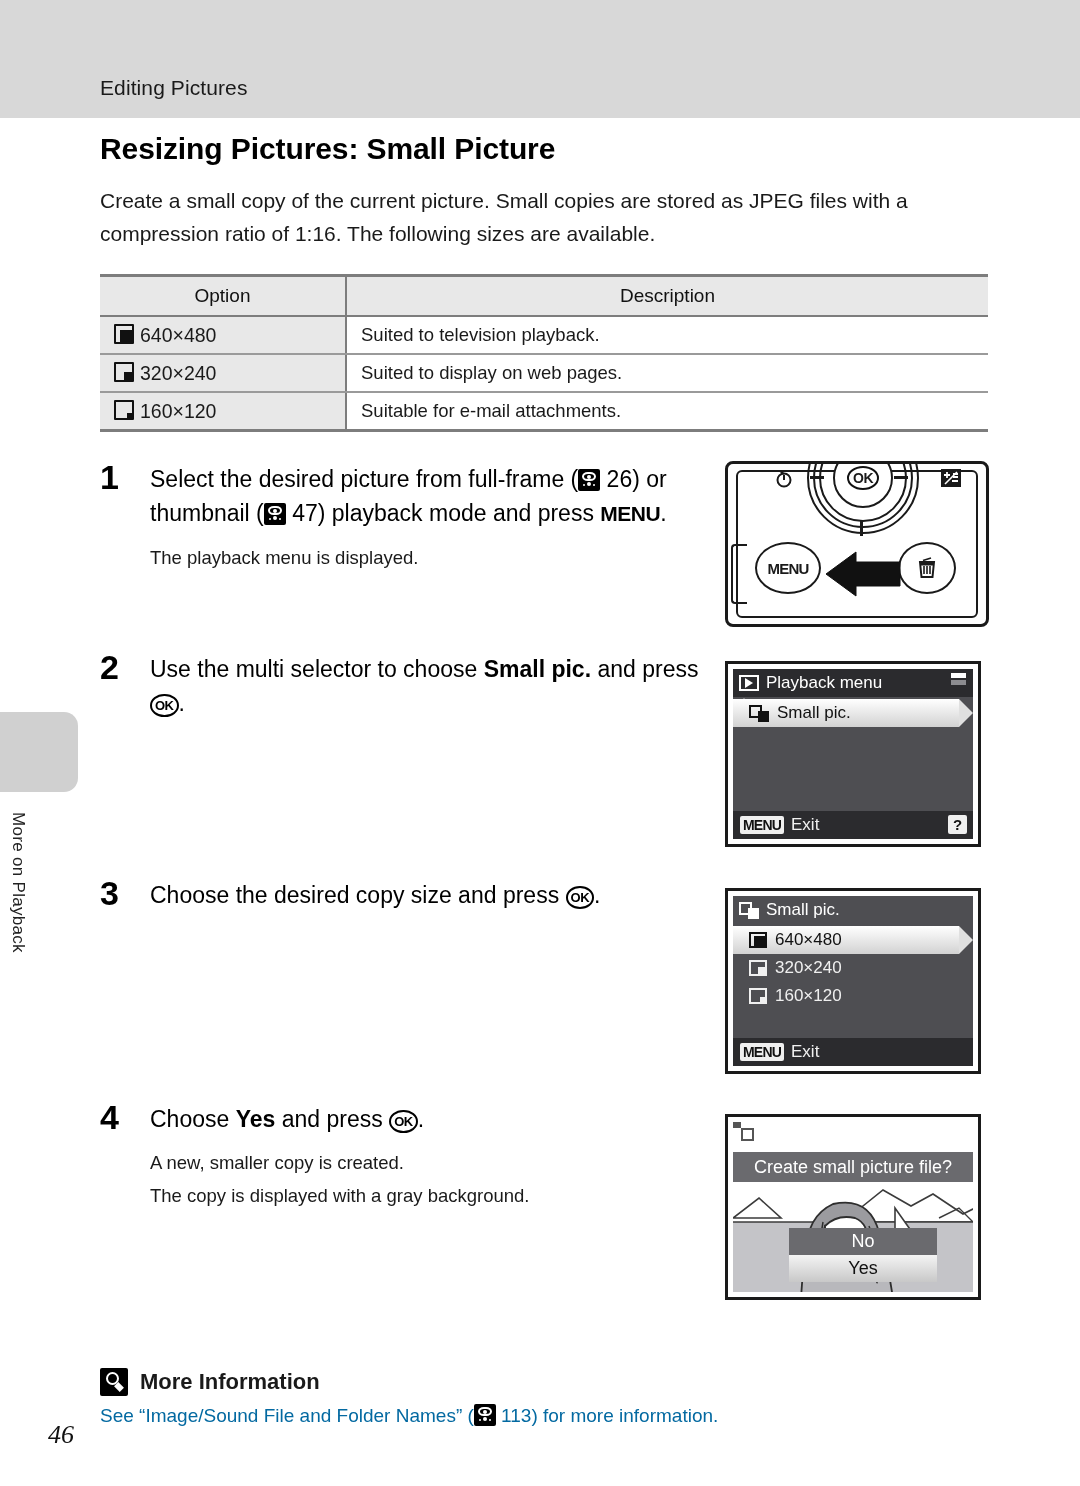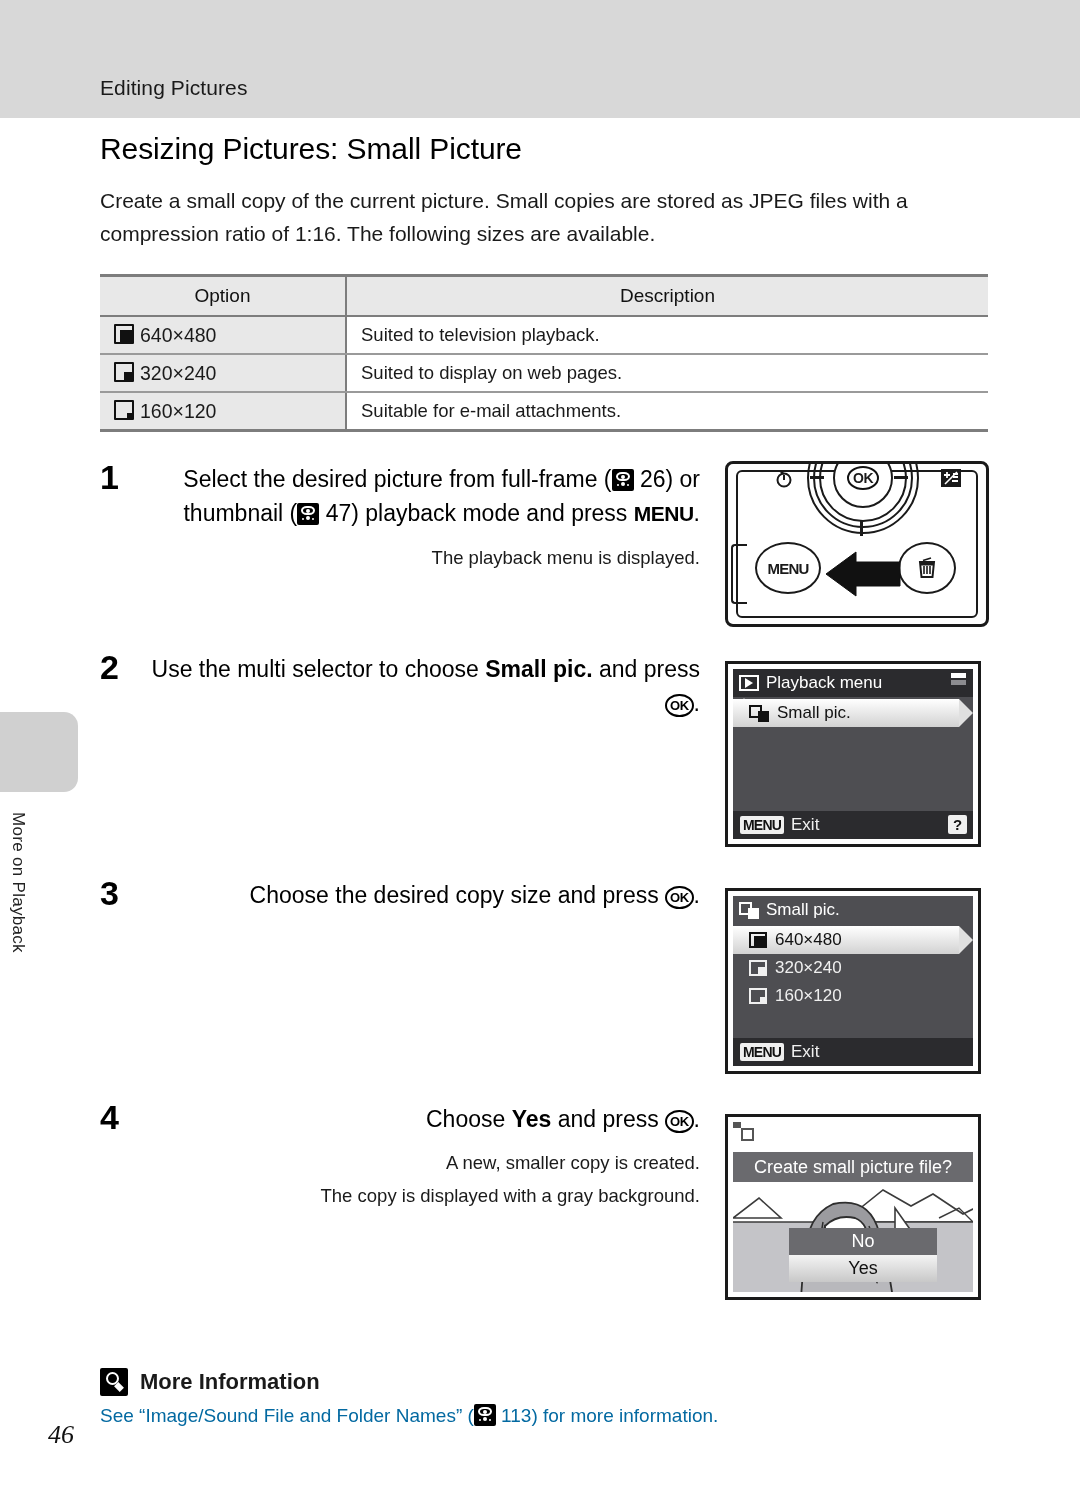--- a/index.html
+++ b/index.html
@@ -45,21 +45,21 @@
     font-size: 26px; font-style: italic; color: #111;
     font-family: "Liberation Serif", serif;
   }
 
   
   .main {
     position: absolute; left: 100px; top: 132px; width: 890px;
   }
   h1.sec-title {
     margin: 0; padding: 0;
-    font-size: 30px; font-weight: normal; letter-spacing: -.1px;
+    font-size: 30px; font-weight: bold; letter-spacing: -.1px;
     color: #000;
   }
   p.intro {
     margin: 18px 0 0 0;
     font-size: 21px; line-height: 33px; color: #1a1a1a;
     width: 885px;
   }
 
   
   table.opt {
@@ -103,21 +103,21 @@
   .size-icon.s1::after { width: 13px; height: 13px; }
   .size-icon.s2::after { width: 9px;  height: 9px;  }
   .size-icon.s3::after { width: 6px;  height: 6px;  }
 
   
   .step { position: absolute; left: 100px; width: 600px; }
   .step-num {
     position: absolute; left: 0; top: -4px;
     font-size: 34px; font-weight: bold; color: #000;
   }
-  .step-body { margin-left: 22px; text-align: right; }
+  .step-body { margin-left: 50px; }
   .step-main {
     font-size: 23px; line-height: 34px; color: #000;
   }
   .step-main b { font-weight: bold; }
   .step-note {
     font-size: 18.5px; line-height: 29px; color: #1a1a1a; margin-top: 12px;
   }
   .step-note div { margin-bottom: 4px; }
   .step-note b { font-weight: bold; }
 

